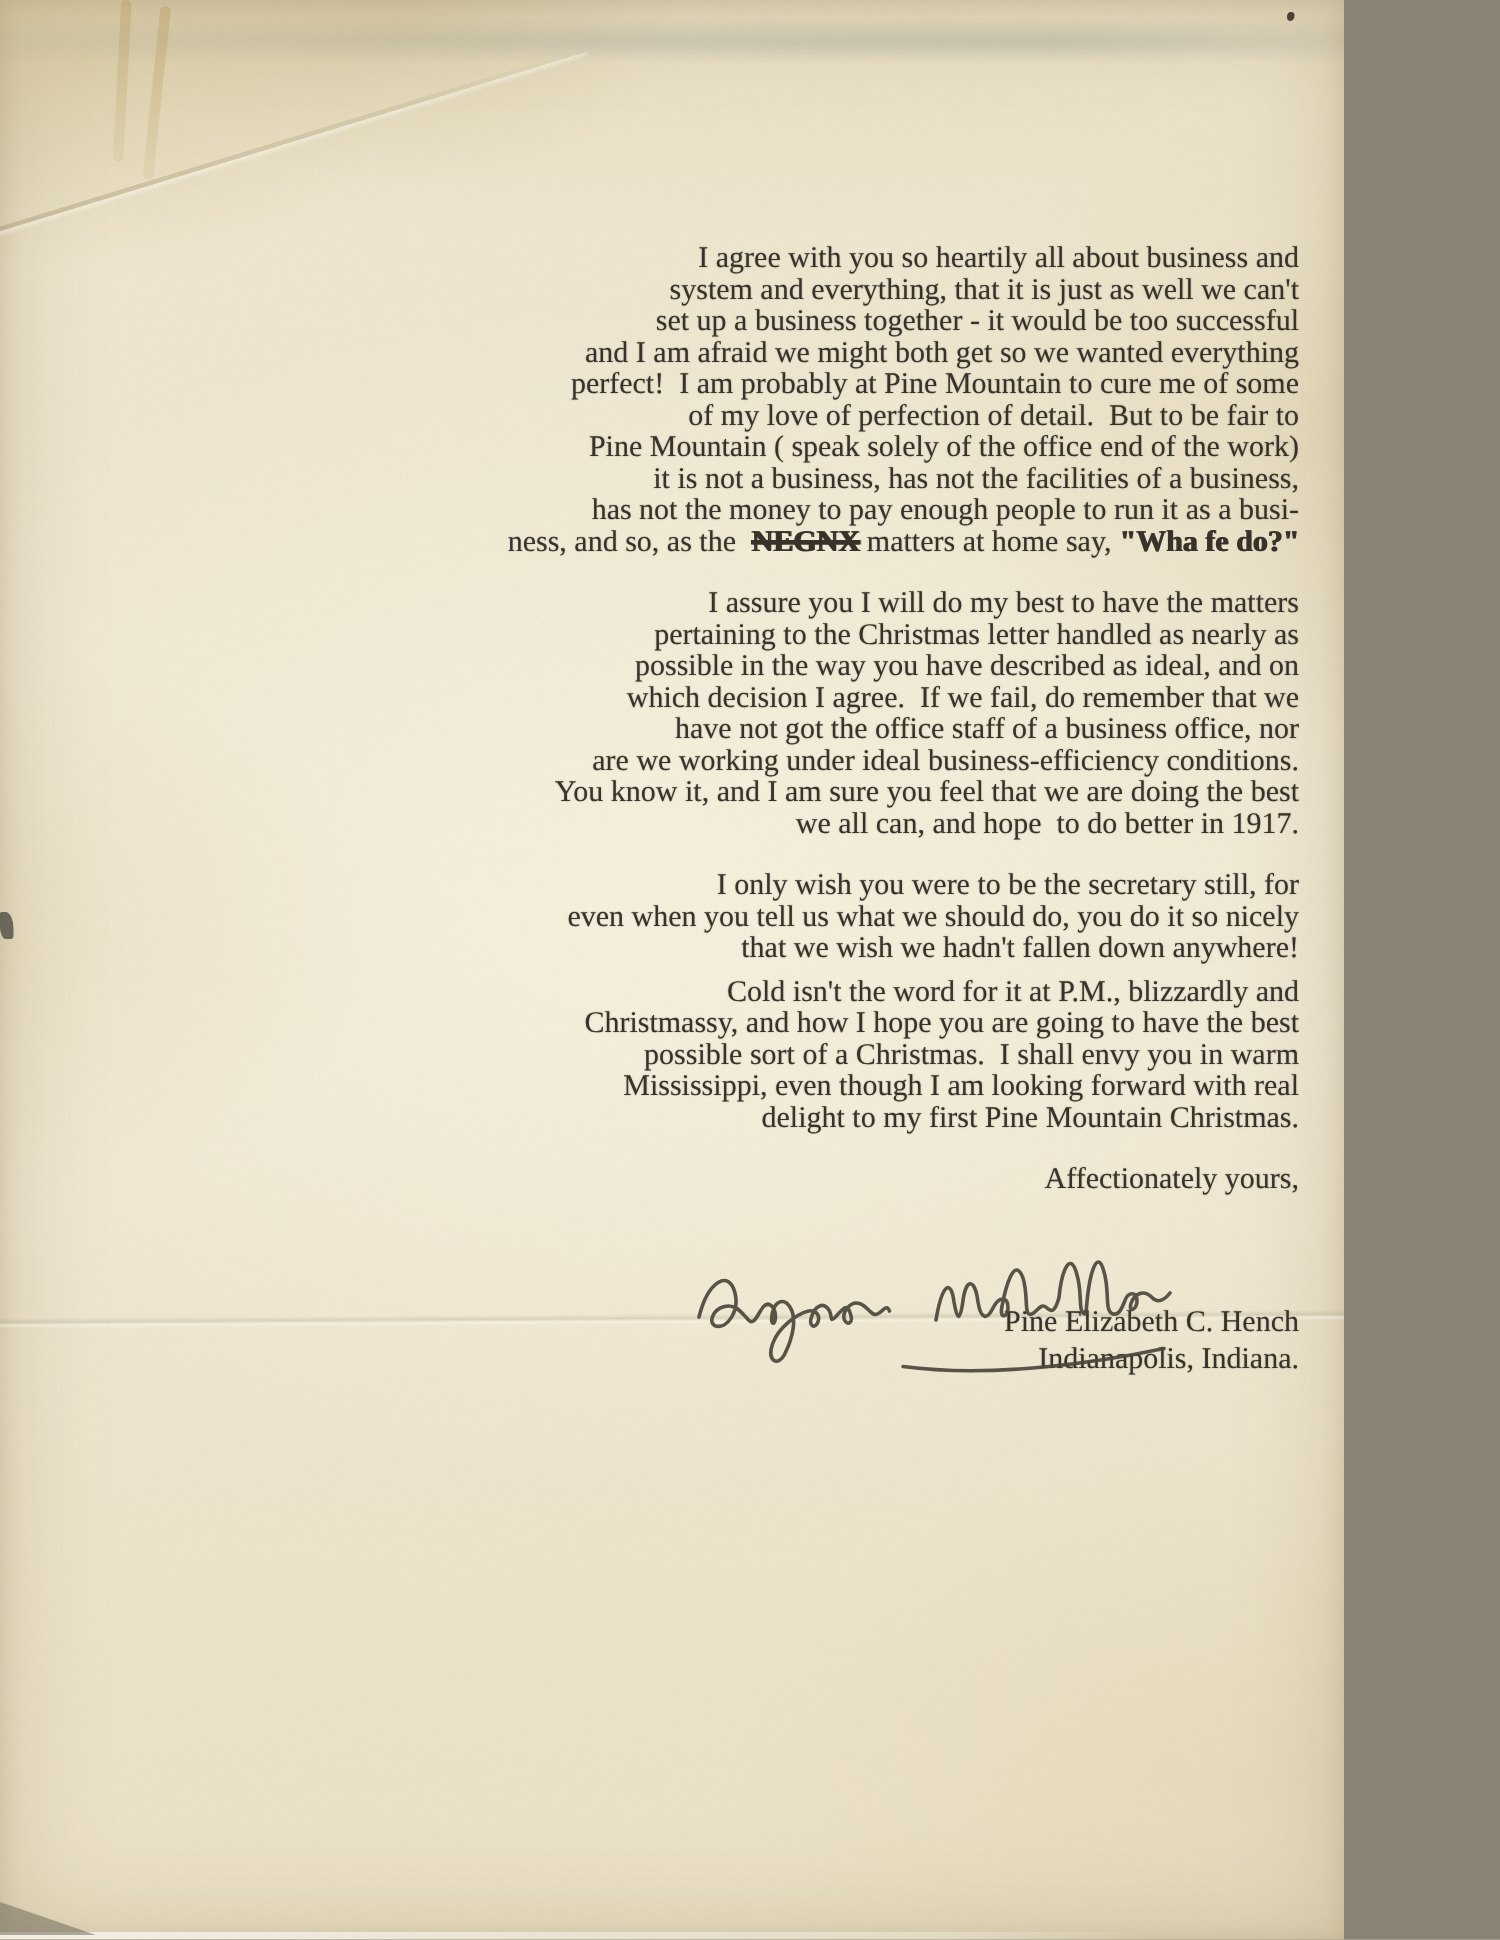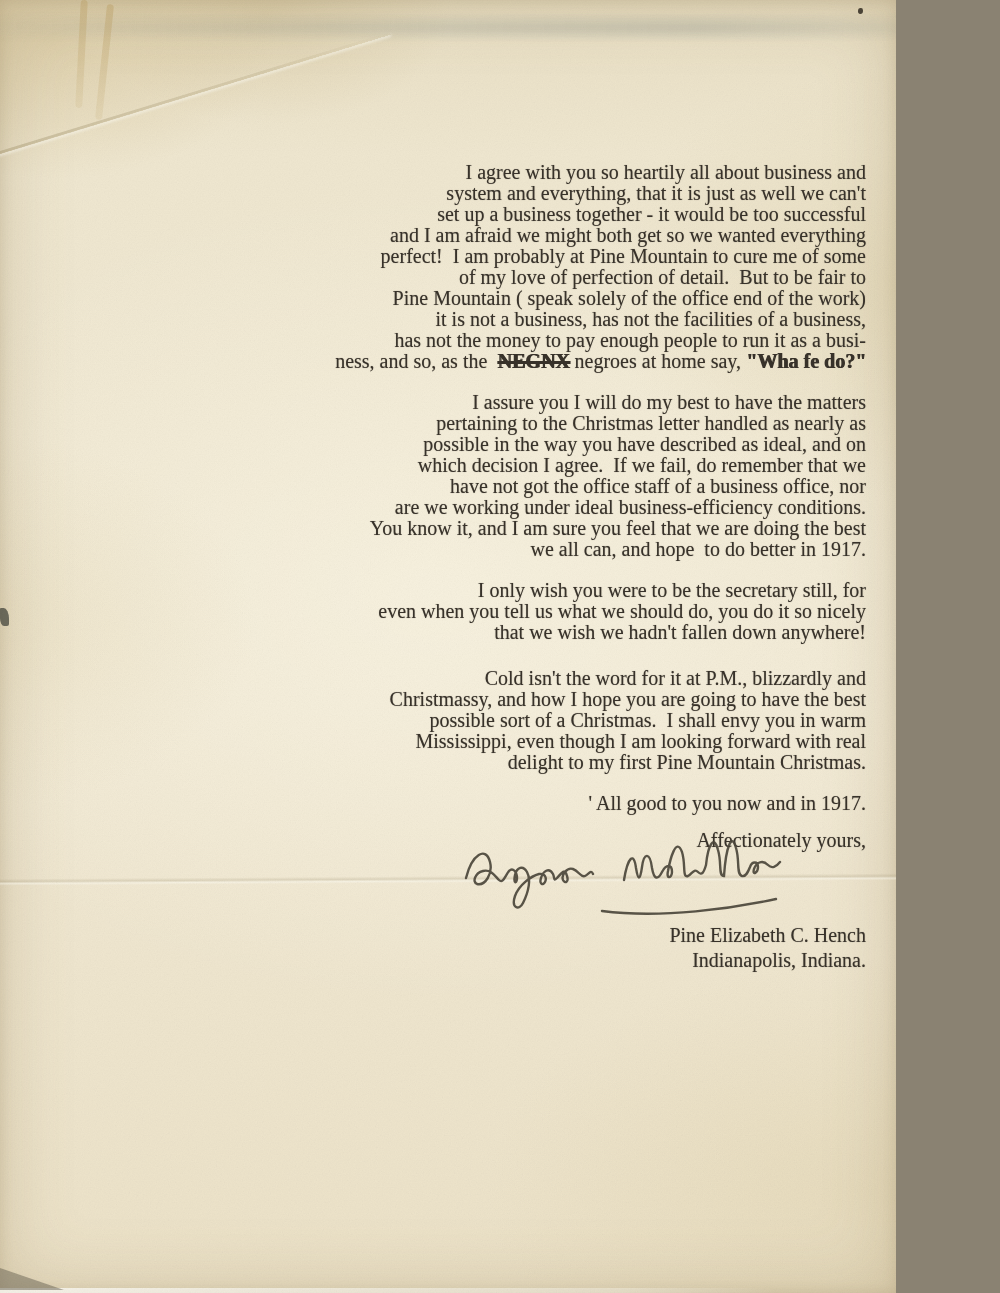--- a/index.html
+++ b/index.html
@@ -59,21 +59,21 @@
                border-radius:1px 60% 2px 45%; }
   .grain { position:absolute; inset:0; mix-blend-mode:multiply; pointer-events:none; }
 
   
   .body-text {
     position:absolute; inset:0; padding:162px 30px 0 138px;
     font-size:20px; line-height:21px; color:#38322a;
     text-shadow:0 0 1px rgba(56,50,40,0.45);
   }
   .para { margin:0 0 20px 0; white-space:pre; }
-  .para.p3 { margin-bottom:25px; }
+  .para.p3 { margin-bottom:8px; }
   .para.p5 { margin-bottom:16px; }
   .struck {
     font-weight:bold; text-decoration:line-through;
     text-decoration-thickness:3px; text-shadow:1px 0 0 currentColor;
   }
   .bq { font-weight:bold; text-shadow:0.8px 0 0 currentColor; }
   .closing { margin:2px 0 0 242px; white-space:pre; }
   .sig-space { height:72px; }
   .address div { line-height:25px; white-space:pre; }
 
@@ -99,42 +99,41 @@
   <div class="body-text">
     <p class="para"><span>     I agree with you so heartily all about business and
 system and everything, that it is just as well we can't
 set up a business together - it would be too successful
 and I am afraid we might both get so we wanted everything
 perfect!  I am probably at Pine Mountain to cure me of some
 of my love of perfection of detail.  But to be fair to
 Pine Mountain ( speak solely of the office end of the work)
 it is not a business, has not the facilities of a business,
 has not the money to pay enough people to run it as a busi-
-ness, and so, as the  </span><span class="struck">NEGNX</span><span> negroes at home say, </span><span class="bq">"Wha fe do?"</span></p>
+ness, and so, as the  </span><span class="struck">NEGNX</span><span> matters at home say, </span><span class="bq">"Wha fe do?"</span></p>
 
     <p class="para">     I assure you I will do my best to have the matters
 pertaining to the Christmas letter handled as nearly as
 possible in the way you have described as ideal, and on
 which decision I agree.  If we fail, do remember that we
 have not got the office staff of a business office, nor
 are we working under ideal business-efficiency conditions.
 You know it, and I am sure you feel that we are doing the best
 we all can, and hope  to do better in 1917.</p>
 
     <p class="para p3">     I only wish you were to be the secretary still, for
 even when you tell us what we should do, you do it so nicely
 that we wish we hadn't fallen down anywhere!</p>
 
     <p class="para">     Cold isn't the word for it at P.M., blizzardly and
 Christmassy, and how I hope you are going to have the best
 possible sort of a Christmas.  I shall envy you in warm
 Mississippi, even though I am looking forward with real
 delight to my first Pine Mountain Christmas.</p>
 
-    <p class="para p5">     ' All good to you now and in 1917.</p>
 
     <div class="closing">Affectionately yours,</div>
 
     <div class="sig-space"></div>
 
     <div class="address">
       <div>Pine Elizabeth C. Hench</div>
       <div>Indianapolis, Indiana.</div>
     </div>
   </div>

